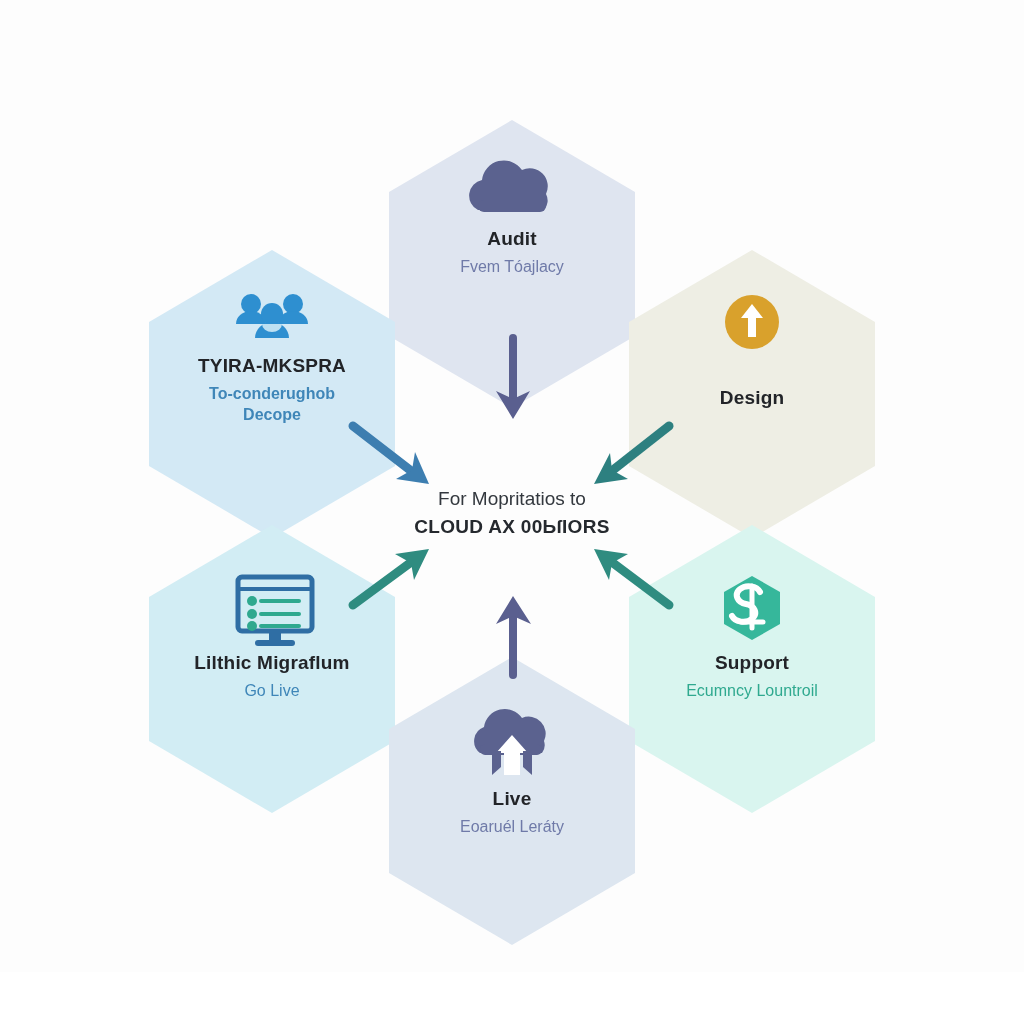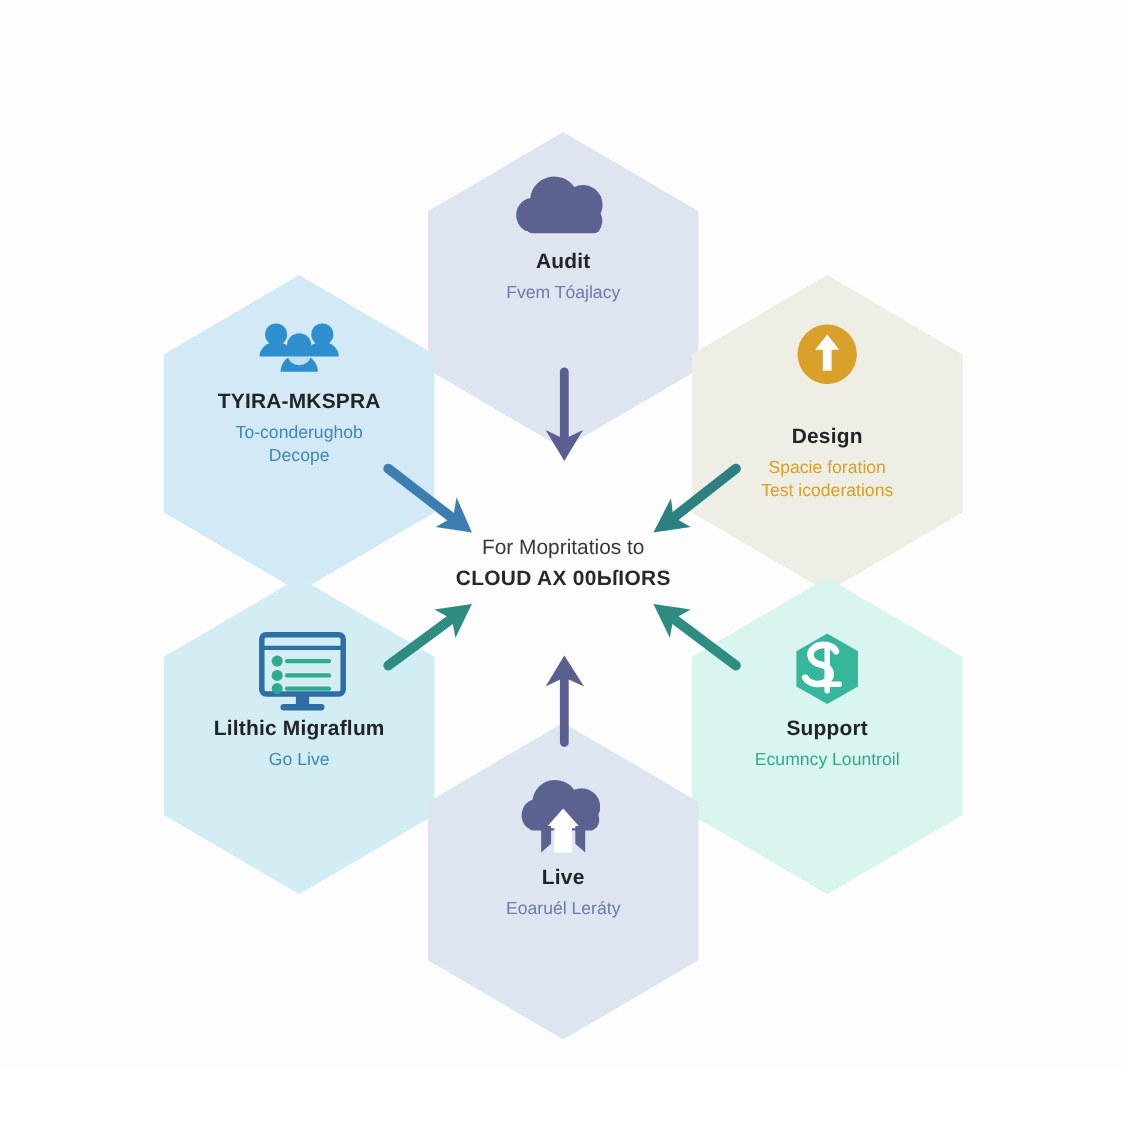--- a/index.html
+++ b/index.html
@@ -165,28 +165,26 @@
 
   </svg>
 
   <div class="hex-label" style="left:387px; top:228px;">
     <div class="hex-title">Audit</div>
     <div class="hex-sub" style="color:#6f7aa8;">Fvem Tóajlacy</div>
   </div>
 
   <div class="hex-label" style="left:147px; top:355px;">
     <div class="hex-title">TYIRA-MKSPRA</div>
-    <div class="hex-sub" style="color:#3f86b8; white-space:pre-line;">To-conderughob
+    <div class="hex-sub" style="color:#3f86b8; white-space:pre-line;font-weight:bold;">To-conderughob
 Decope</div>
   </div>
 
   <div class="hex-label" style="left:627px; top:355px;margin-top:32px;">
     <div class="hex-title">Design</div>
-    <div class="hex-sub" style="color:#d6a128; white-space:pre-line;">Spacie foratiоn
-Test icoderations</div>
   </div>
 
   <div class="hex-label" style="left:147px; top:652px;">
     <div class="hex-title">Lilthic Migraflum</div>
     <div class="hex-sub" style="color:#3f86b8;">Go Live</div>
   </div>
 
   <div class="hex-label" style="left:627px; top:652px;">
     <div class="hex-title">Support</div>
     <div class="hex-sub" style="color:#2fa98f;">Ecumncy Lountroil</div>

